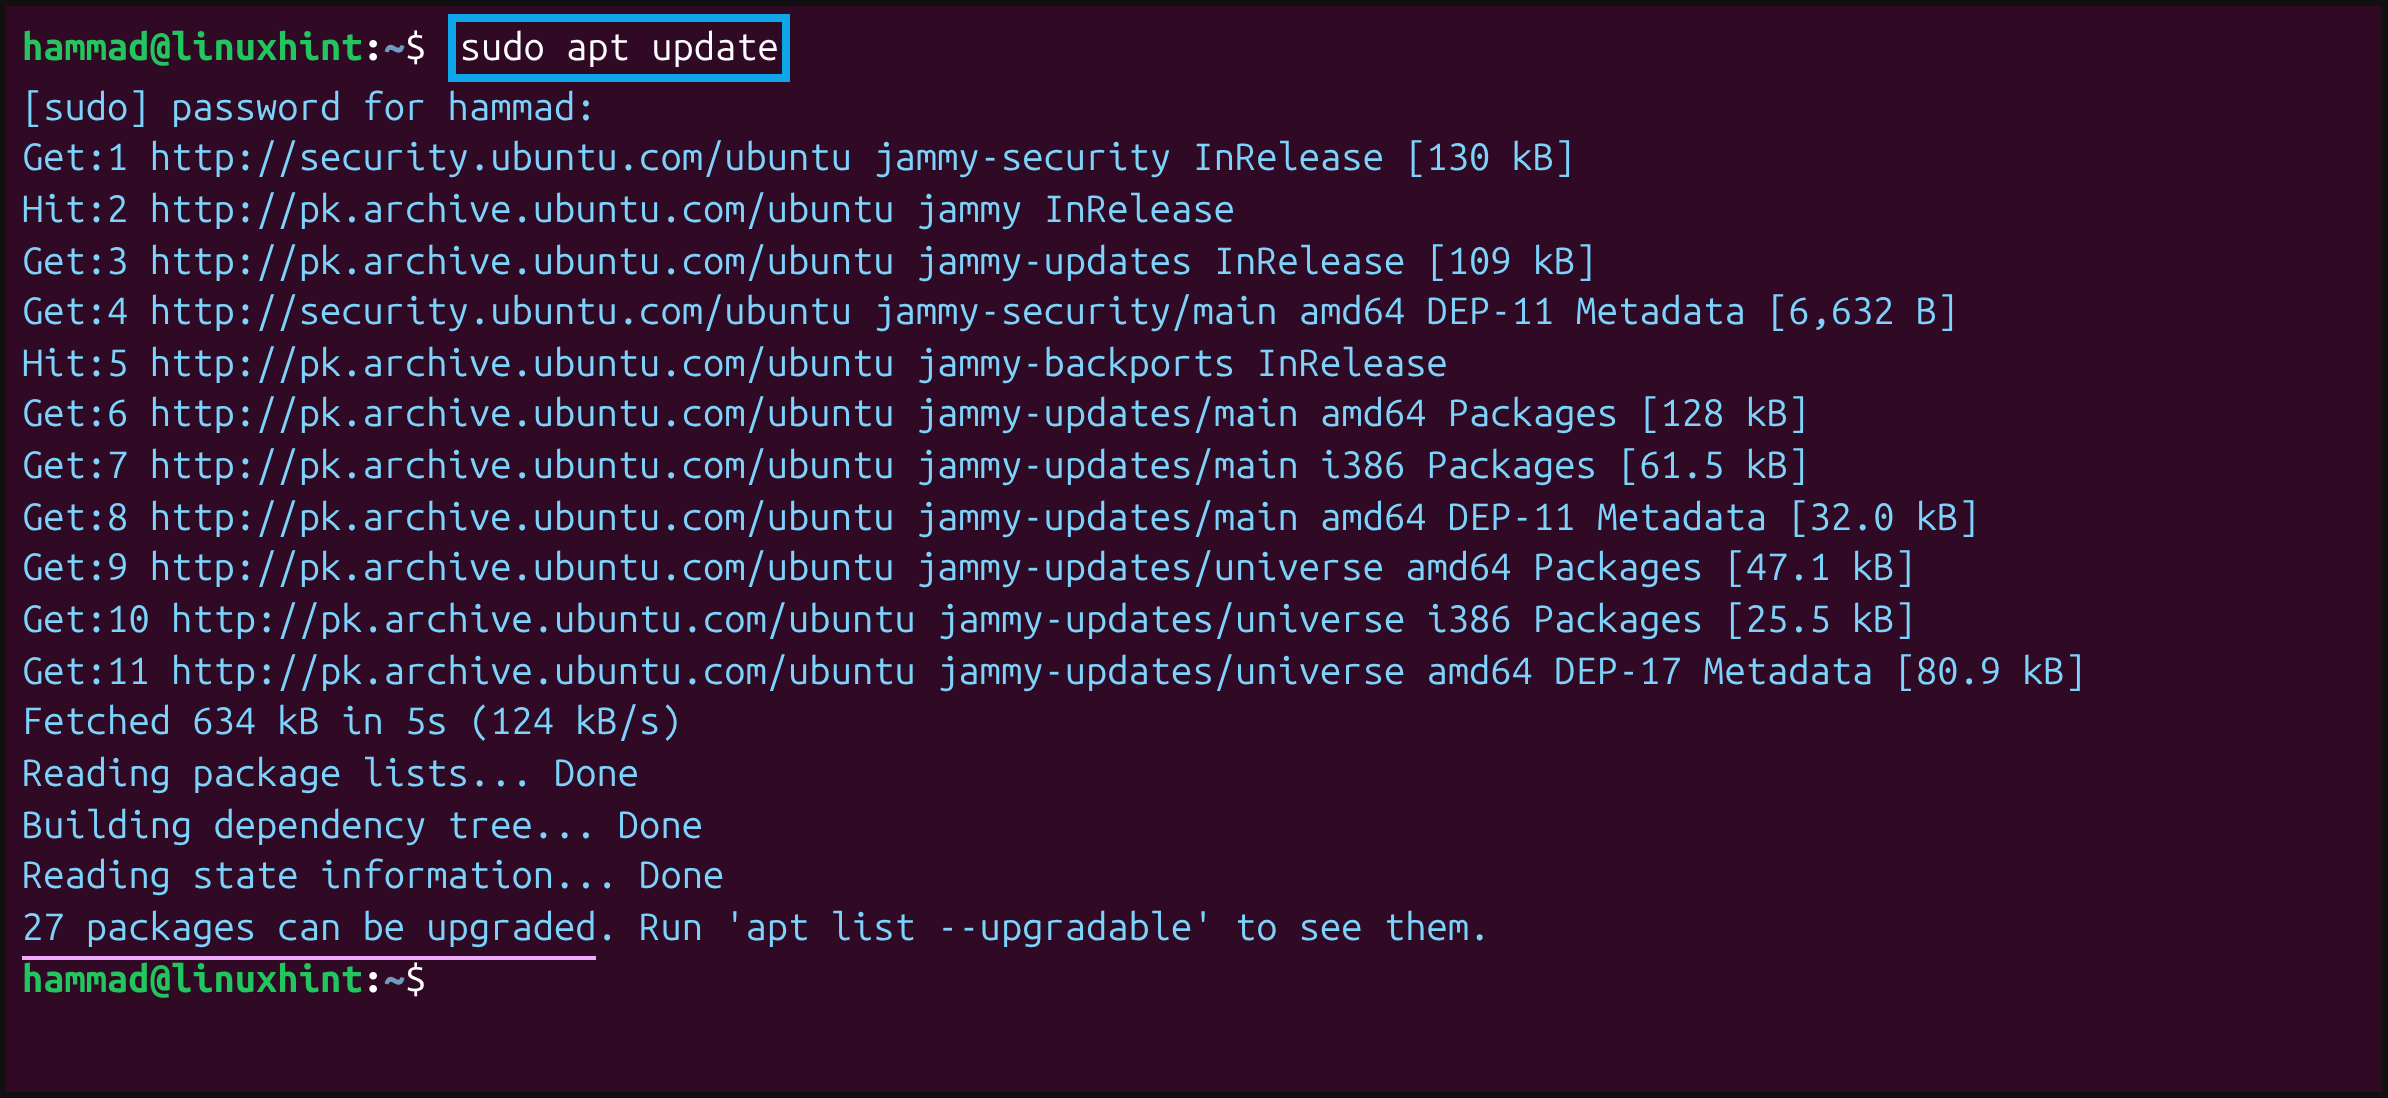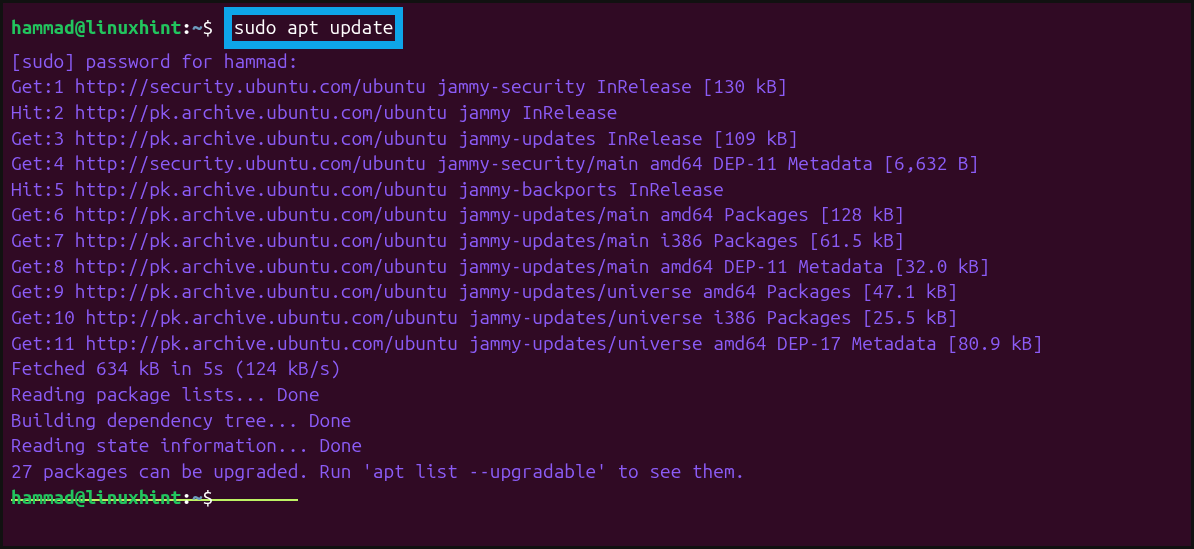--- a/index.html
+++ b/index.html
@@ -14,29 +14,29 @@
       height: 549px;
       overflow: hidden;
       border: 3px solid #111;
     }
     .line { white-space: pre; }
     .user { color: #22c55e; font-weight: bold; }
     .colon { color: #ffffff; font-weight: bold; }
     .path { color: #6d9cbe; font-weight: bold; }
     .dollar { color: #ffffff; }
     .cmd { color: #ffffff; }
-    .output { color: #8b5cf6; }
+    .output { color: #7dd3fc; }
     .highlight-box {
-      border: 8px solid #0ea5e9;
+      border: 4px solid #0ea5e9;
       padding: 0 2px;
       display: inline-block;
     }
     .underline-red {
-      border-bottom: 2px solid #bef264;
-      padding-bottom: 17px;
+      border-bottom: 2px solid #f0abfc;
+      padding-bottom: 4px;
     }
     .prompt-line { display: block; }
     .cursor {
       display: inline-block;
       width: 10px;
       height: 20px;
       background: transparent;
       vertical-align: text-bottom;
     }
   </style>

